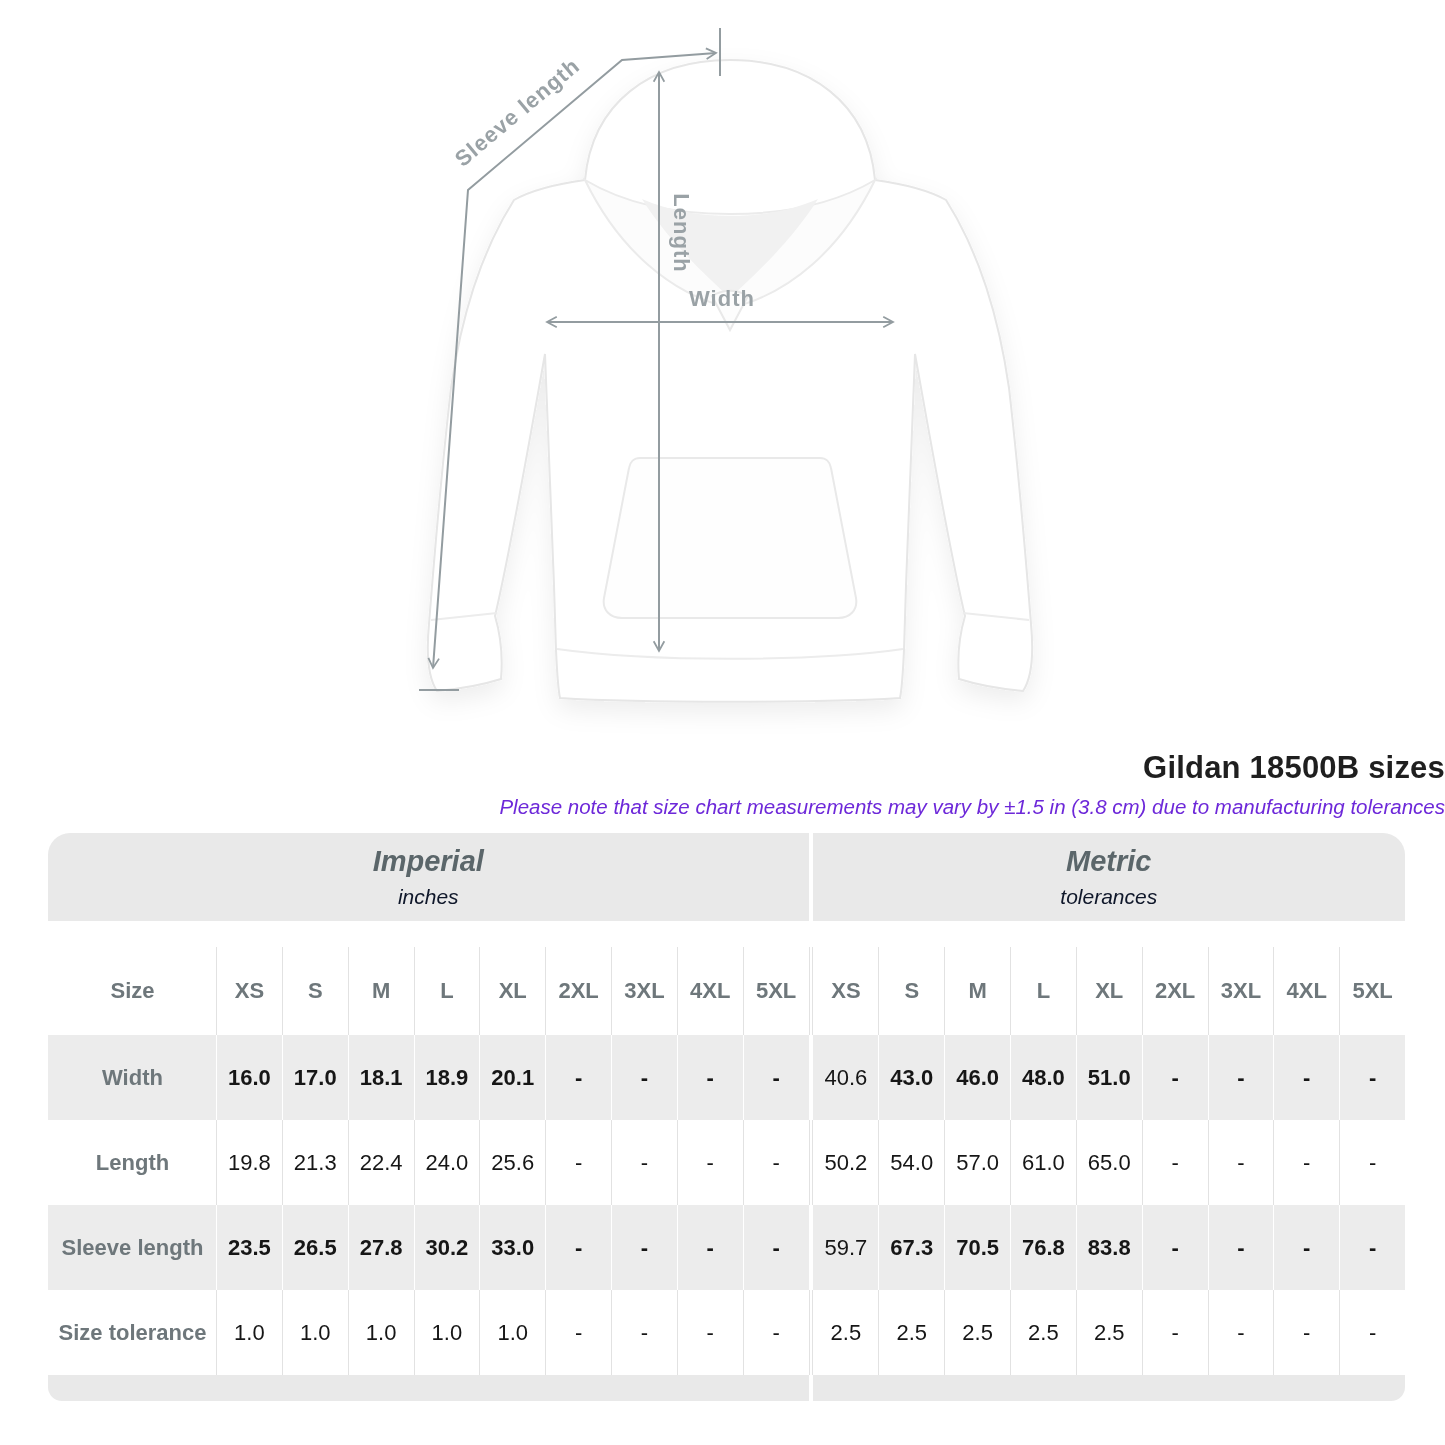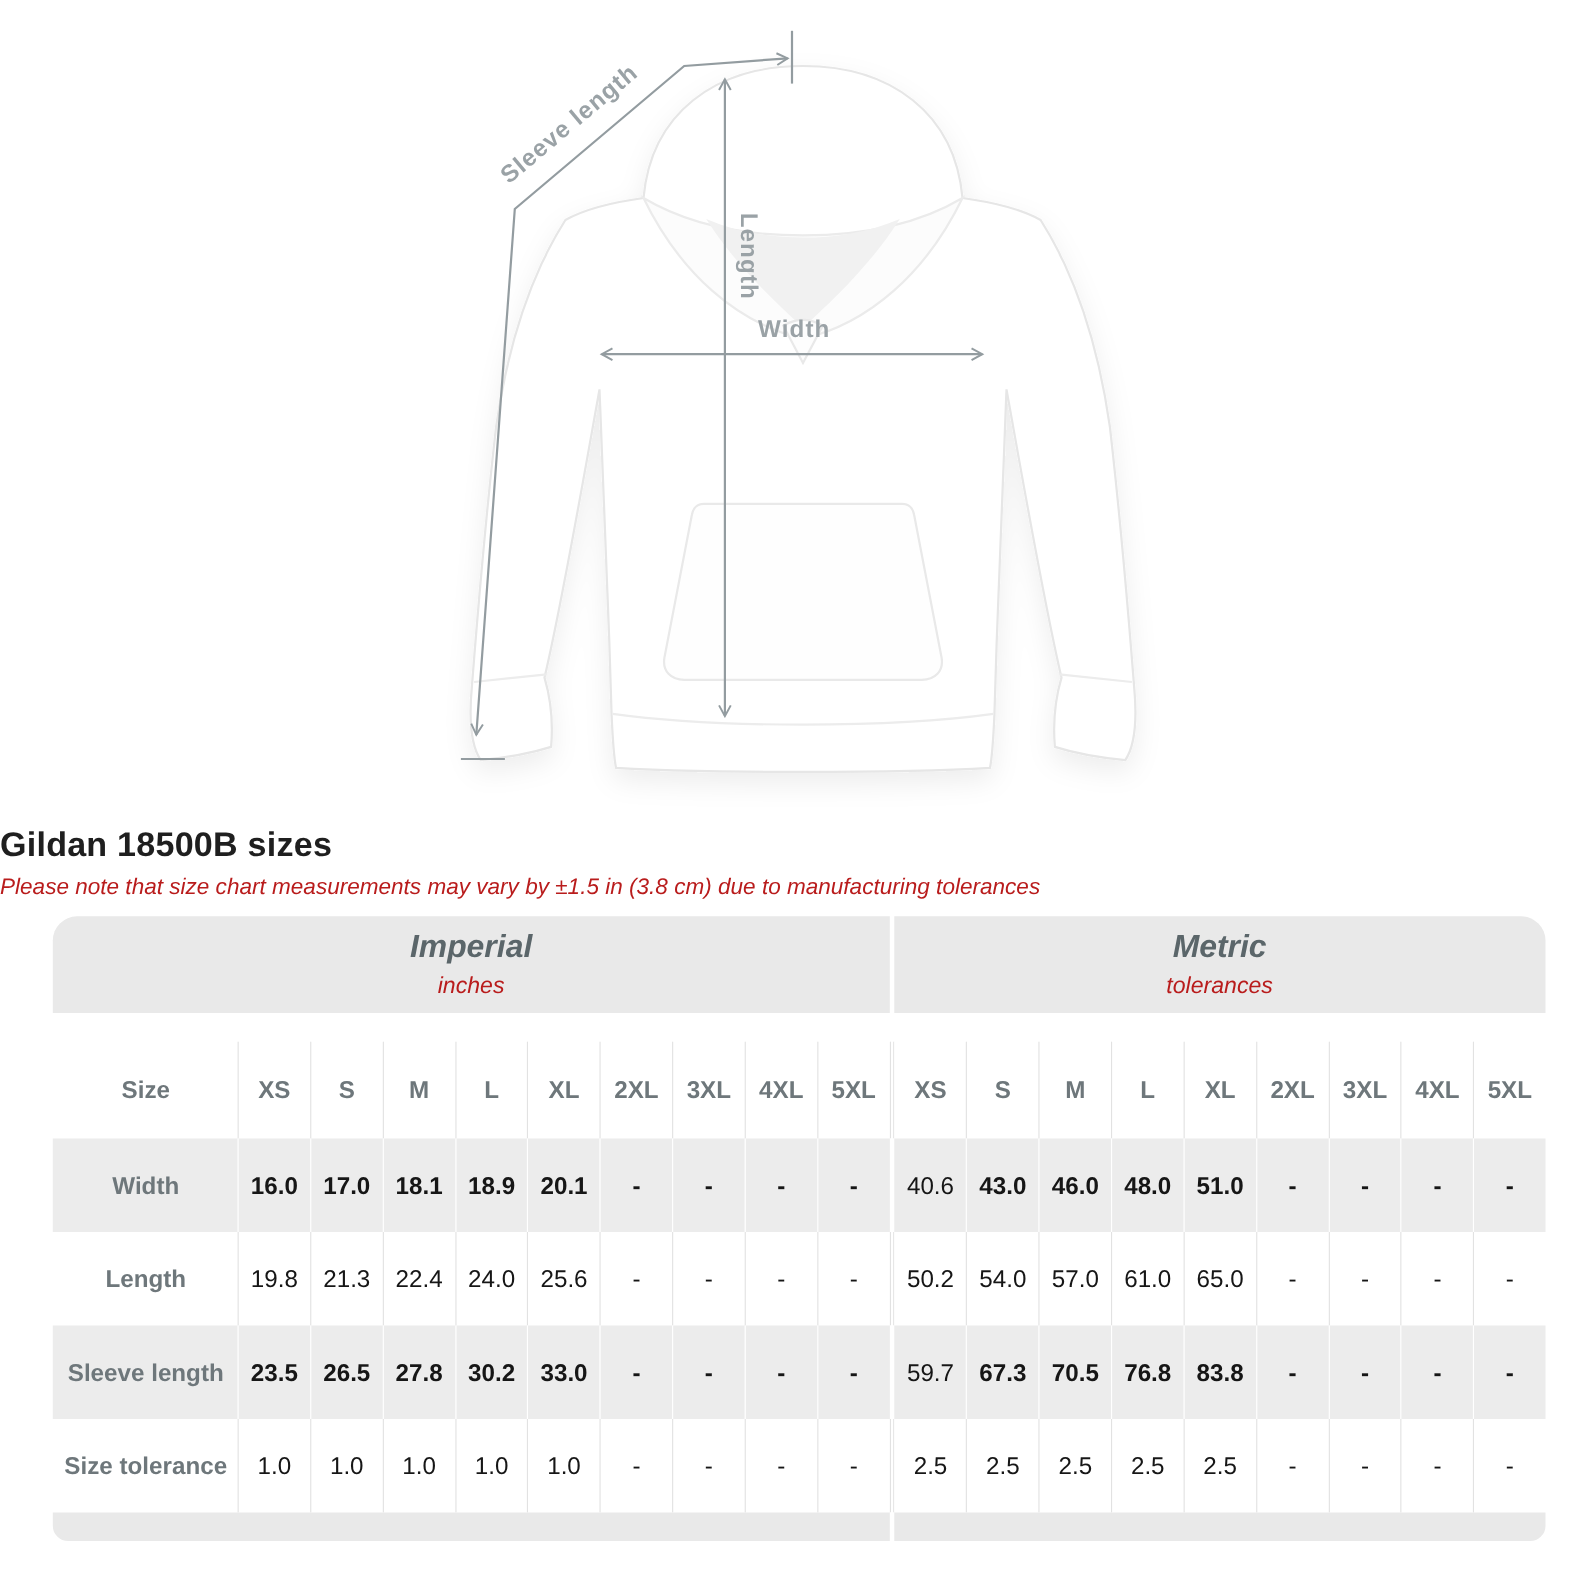--- a/index.html
+++ b/index.html
@@ -12,23 +12,23 @@
   }
 
   
   .figure-svg{position:absolute;left:0;top:0;}
   .mlabel{
     font-family:"Liberation Sans", sans-serif;
     font-size:22px;font-weight:bold;fill:#9aa2a6;letter-spacing:1px;
   }
 
   
-  .title-wrap{position:absolute;left:0;top:750px;width:1445px;text-align:left;}
+  .title-wrap{position:absolute;left:0;top:750px;width:1445px;text-align:right;}
   .page-title{margin:0;font-size:31px;font-weight:bold;color:#1f1f1f;letter-spacing:0.2px;}
-  .page-subtitle{margin:9px 0 0 0;font-size:20.5px;font-style:italic;color:#b91c1c;}
+  .page-subtitle{margin:9px 0 0 0;font-size:20.5px;font-style:italic;color:#6d28d9;}
 
   
   .size-table{
     position:absolute;left:48px;top:833px;width:1357px;
     display:grid;
     grid-template-columns:168px repeat(9,1fr) 4px repeat(9,1fr);
   }
   .size-table *{box-sizing:border-box;}
   .t-row{display:contents;}
   .cell{
@@ -37,21 +37,21 @@
     border-left:1px solid transparent;
   }
   .band{
     background:#e9e9e9;height:88px;
     display:flex;flex-direction:column;align-items:center;justify-content:center;gap:7px;
   }
   .band-left{grid-column:1/11;border-radius:22px 0 0 0;}
   .band-divider{grid-column:11/12;background:#ffffff;height:114px;}
   .band-right{grid-column:12/21;border-radius:0 22px 0 0;}
   .g-label{font-size:29px;font-weight:bold;font-style:italic;color:#5b666a;}
-  .g-sub{font-size:21px;font-style:italic;color:#b91c1c;}
+  .g-sub{font-size:21px;font-style:italic;color:#0f172a;}
 
   .size-row .cell{height:88px;font-weight:bold;color:#6e777b;}
   .data-row .cell{height:85px;}
   .row-gray .cell{background:#ececec;}
   .label-cell{font-weight:bold;color:#6e777b;}
   .sep{border-left-color:#e2e2e2;}
   .row-gray .sep{border-left-color:#ffffff;font-weight:bold;}
   .divider-cell{background:#ffffff !important;}
   .row-white .divider-cell{border-left:1px solid #e2e2e2;border-right:1px solid #e2e2e2;}
 

